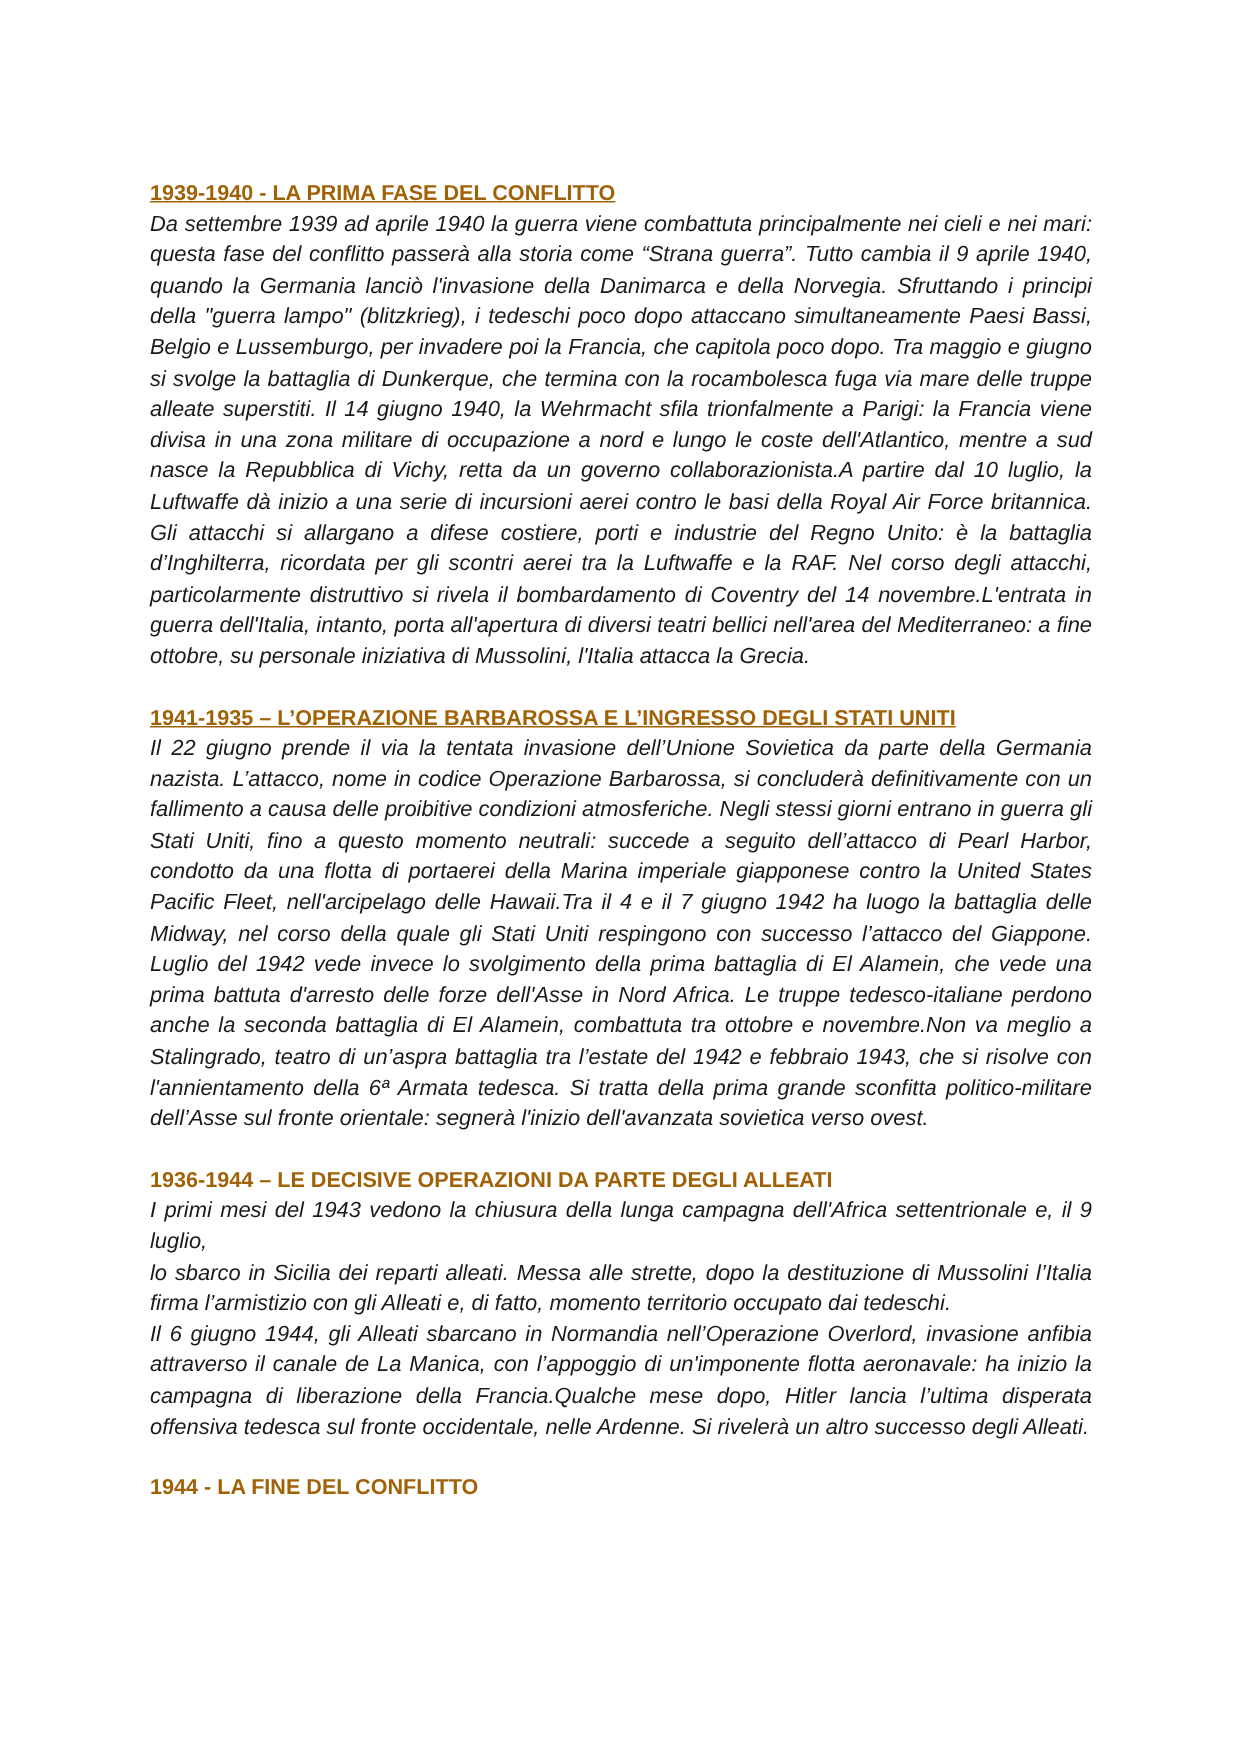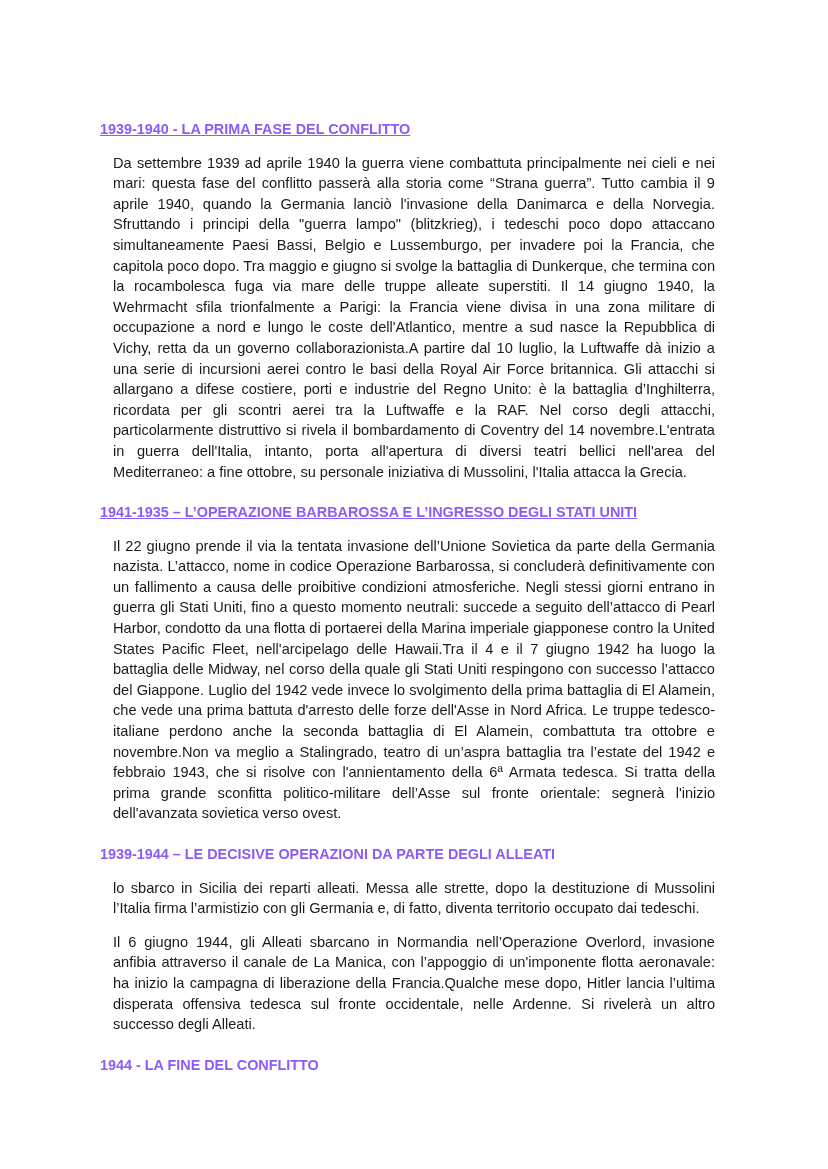--- a/index.html
+++ b/index.html
@@ -4,44 +4,45 @@
   <style>
     html, body { margin: 0; padding: 0; background: #ffffff; }
     body { width: 828px; height: 1169px; position: relative; overflow: hidden; }
     .page {
       position: absolute; left: 100px; top: 119px; width: 628px;
       font-family: "Liberation Sans", sans-serif;
       font-size: 14.6px; line-height: 20.6px; color: #1a1a1a;
     }
     .section { margin-bottom: 20px; }
     .heading {
-      font-weight: bold; color: #8b5cf6; font-size: 14.4px;
+      font-weight: bold; color: #a16207; font-size: 14.4px;
       line-height: 20.6px; margin: 0;
     }
     .heading.underlined { text-decoration: underline; }
-    .para { margin: 13px; text-align: justify; }
+    .para { margin: 0; text-align: justify; font-style: italic; }
   </style>
 </head>
 <body>
 
 <div class="page">
 
   <div class="section">
     <h2 class="heading underlined">1939-1940 - LA PRIMA FASE DEL CONFLITTO</h2>
     <p class="para">Da settembre 1939 ad aprile 1940 la guerra viene combattuta principalmente nei cieli e nei mari: questa fase del conflitto passerà alla storia come “Strana guerra”. Tutto cambia il 9 aprile 1940, quando la Germania lanciò l'invasione della Danimarca e della Norvegia. Sfruttando i principi della "guerra lampo" (blitzkrieg), i tedeschi poco dopo attaccano simultaneamente Paesi Bassi, Belgio e Lussemburgo, per invadere poi la Francia, che capitola poco dopo. Tra maggio e giugno si svolge la battaglia di Dunkerque, che termina con la rocambolesca fuga via mare delle truppe alleate superstiti. Il 14 giugno 1940, la Wehrmacht sfila trionfalmente a Parigi: la Francia viene divisa in una zona militare di occupazione a nord e lungo le coste dell'Atlantico, mentre a sud nasce la Repubblica di Vichy, retta da un governo collaborazionista.A partire dal 10 luglio, la Luftwaffe dà inizio a una serie di incursioni aerei contro le basi della Royal Air Force britannica. Gli attacchi si allargano a difese costiere, porti e industrie del Regno Unito: è la battaglia d’Inghilterra, ricordata per gli scontri aerei tra la Luftwaffe e la RAF. Nel corso degli attacchi, particolarmente distruttivo si rivela il bombardamento di Coventry del 14 novembre.L'entrata in guerra dell'Italia, intanto, porta all'apertura di diversi teatri bellici nell'area del Mediterraneo: a fine ottobre, su personale iniziativa di Mussolini, l'Italia attacca la Grecia.</p>
   </div>
 
   <div class="section">
     <h2 class="heading underlined">1941-1935 – L’OPERAZIONE BARBAROSSA E L’INGRESSO DEGLI STATI UNITI</h2>
     <p class="para">Il 22 giugno prende il via la tentata invasione dell’Unione Sovietica da parte della Germania nazista. L’attacco, nome in codice Operazione Barbarossa, si concluderà definitivamente con un fallimento a causa delle proibitive condizioni atmosferiche. Negli stessi giorni entrano in guerra gli Stati Uniti, fino a questo momento neutrali: succede a seguito dell’attacco di Pearl Harbor, condotto da una flotta di portaerei della Marina imperiale giapponese contro la United States Pacific Fleet, nell'arcipelago delle Hawaii.Tra il 4 e il 7 giugno 1942 ha luogo la battaglia delle Midway, nel corso della quale gli Stati Uniti respingono con successo l’attacco del Giappone.  Luglio del 1942 vede invece lo svolgimento della prima battaglia di El Alamein, che vede una prima battuta d'arresto delle forze dell'Asse in Nord Africa. Le truppe tedesco-italiane perdono anche la seconda battaglia di El Alamein, combattuta tra ottobre e novembre.Non va meglio a Stalingrado, teatro di un’aspra battaglia tra l’estate del 1942 e febbraio 1943, che si risolve con l'annientamento della 6ª Armata tedesca. Si tratta della prima grande sconfitta politico-militare dell’Asse sul fronte orientale: segnerà  l'inizio dell'avanzata sovietica verso ovest.</p>
   </div>
 
   <div class="section">
-    <h2 class="heading">1939-1944 – LE DECISIVE OPERAZIONI DA PARTE DEGLI ALLEATI</h2>
-    <p class="para">lo sbarco in Sicilia dei reparti alleati. Messa alle strette, dopo la destituzione di Mussolini l’Italia firma l’armistizio con gli Germania e, di fatto, diventa territorio occupato dai tedeschi.</p>
+    <h2 class="heading">1936-1944 – LE DECISIVE OPERAZIONI DA PARTE DEGLI ALLEATI</h2>
+    <p class="para">I primi mesi del 1943 vedono la chiusura della lunga campagna dell'Africa settentrionale e, il 9 luglio,</p>
+    <p class="para">lo sbarco in Sicilia dei reparti alleati. Messa alle strette, dopo la destituzione di Mussolini l’Italia firma l’armistizio con gli Alleati e, di fatto, momento territorio occupato dai tedeschi.</p>
     <p class="para">Il 6 giugno 1944, gli Alleati sbarcano in Normandia nell’Operazione Overlord, invasione anfibia attraverso il canale de La Manica, con l’appoggio di un'imponente flotta aeronavale: ha inizio la campagna di liberazione della Francia.Qualche mese dopo, Hitler lancia l’ultima disperata offensiva tedesca sul fronte occidentale, nelle Ardenne. Si rivelerà un altro successo degli Alleati.</p>
   </div>
 
   <div class="section">
     <h2 class="heading">1944 - LA FINE DEL CONFLITTO</h2>
   </div>
 
 </div>
 
 </body></html>

